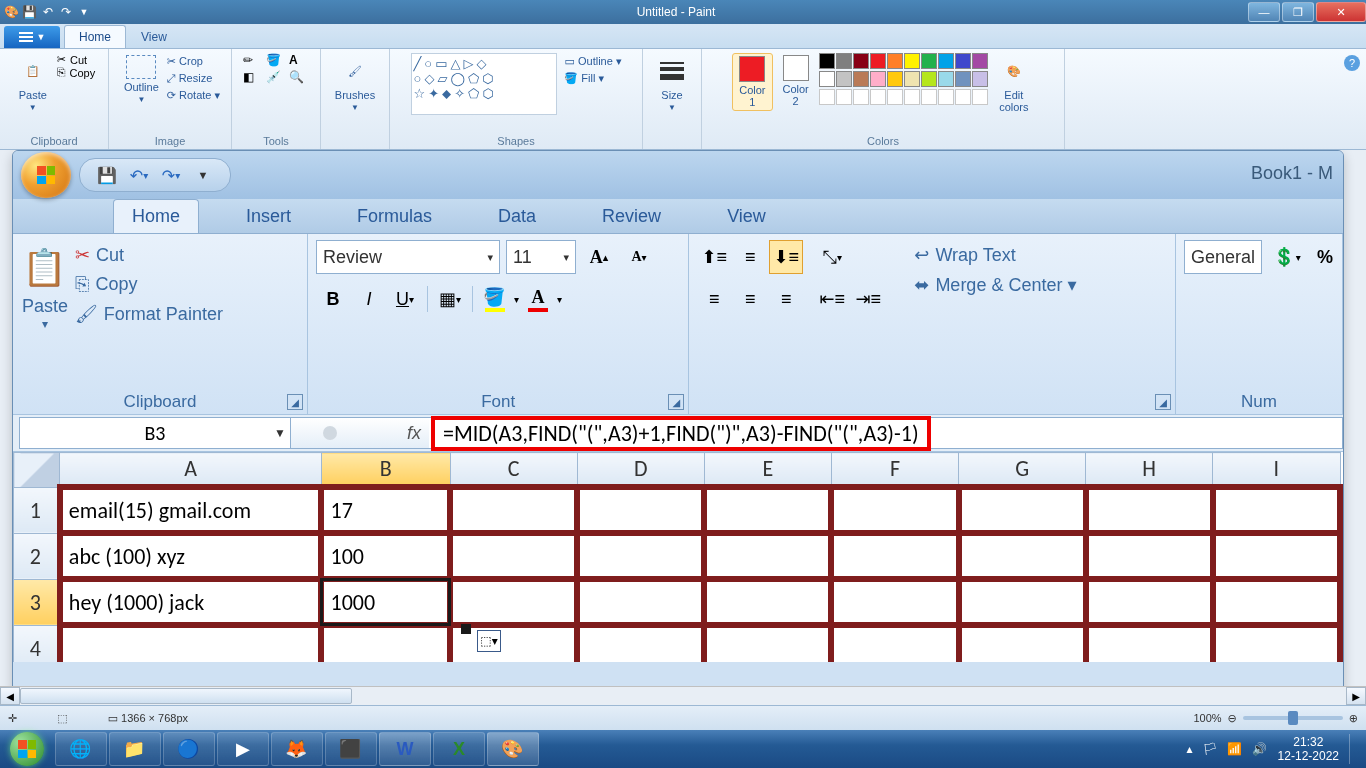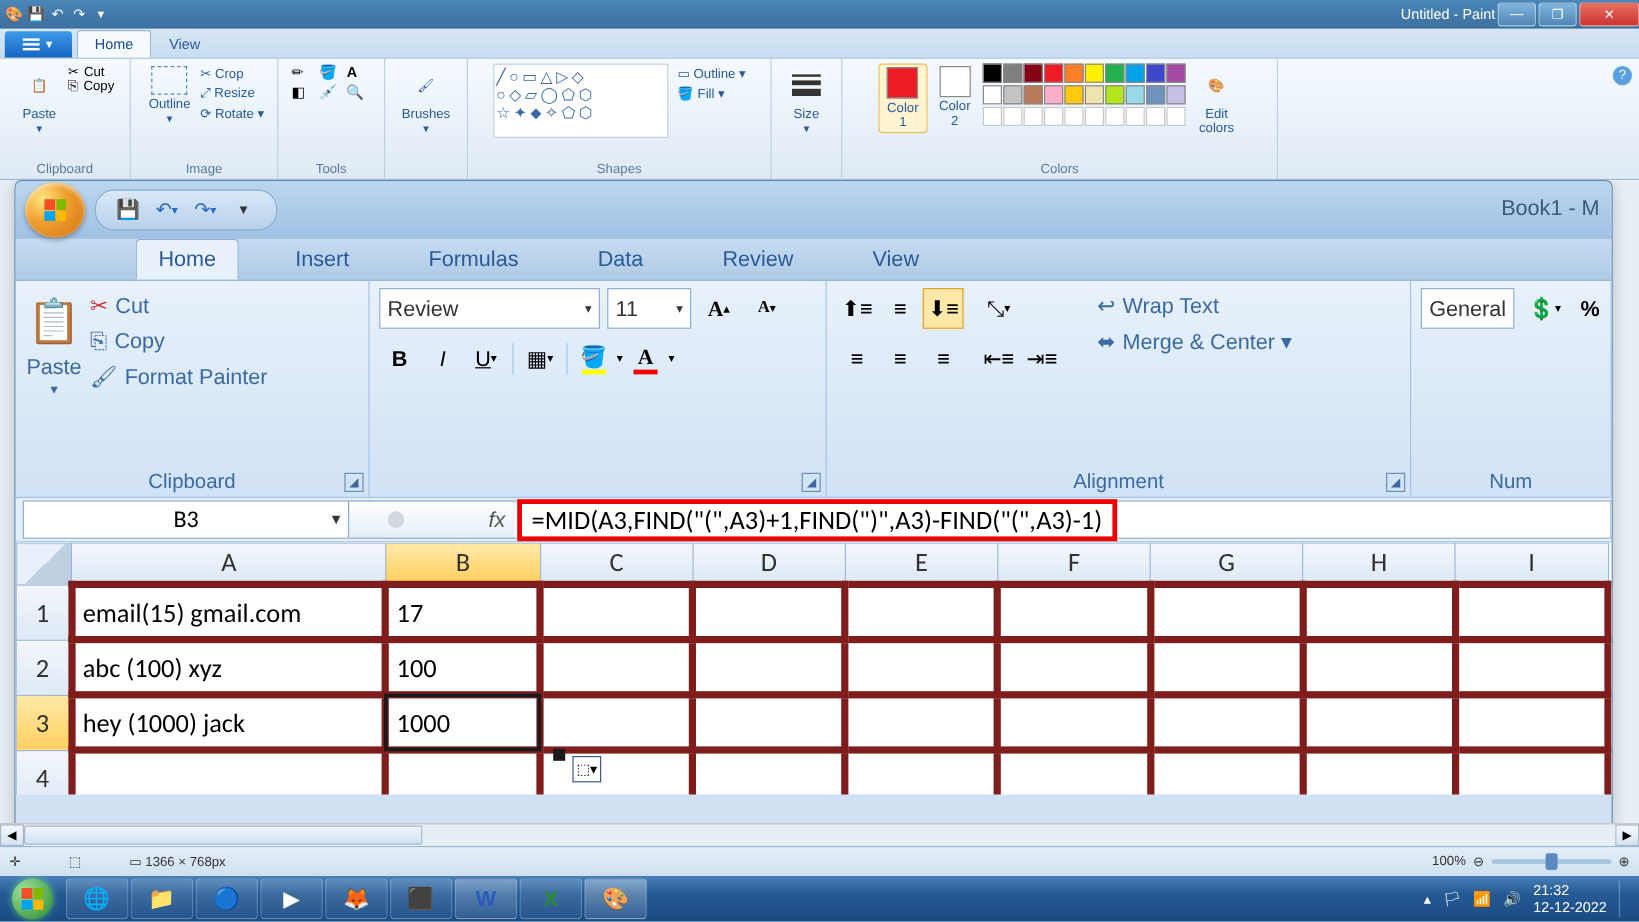--- a/index.html
+++ b/index.html
@@ -1,21 +1,21 @@
 <!DOCTYPE html>
 <html><head>
 <meta charset="utf-8">
 <style>
 html,body{margin:0;padding:0;width:1366px;height:768px;overflow:hidden;font-family:"Segoe UI",Tahoma,sans-serif;font-size:12px;background:#fff;user-select:none}
 
 .paint-window{position:absolute;left:0;top:0;width:1366px;height:768px;display:flex;flex-direction:column}
 .paint-titlebar{height:24px;background:linear-gradient(#4a86b8,#3c6f9e);display:flex;align-items:center;color:#fff;font-size:12px;padding-left:4px}
 .paint-titlebar .qat{display:flex;gap:2px;align-items:center;margin-right:8px}
 .paint-titlebar .qat .ic{width:16px;height:16px;display:flex;align-items:center;justify-content:center;color:#fff;font-size:12px}
-.paint-titlebar .title{flex:1;text-align:right;padding-left:6px}
+.paint-titlebar .title{flex:1;text-align:center;padding-left:6px}
 .paint-titlebar .win-btns{display:flex;gap:0;margin-left:auto}
 .paint-titlebar .win-btns div{width:30px;height:18px;border:1px solid rgba(255,255,255,.4);display:flex;align-items:center;justify-content:center;color:#fff;font-size:11px;border-radius:3px;margin-left:2px}
 .paint-titlebar .win-btns .close{background:linear-gradient(#e8705f,#c33);width:48px}
 .paint-titlebar .win-btns .min,.paint-titlebar .win-btns .max{background:linear-gradient(#7fb6df,#5185b5)}
 
 .paint-tabs{height:24px;background:linear-gradient(#d6e6f5,#c7ddf0);display:flex;align-items:flex-end;border-bottom:1px solid #9cb8d4}
 .paint-filebtn{width:56px;height:22px;background:linear-gradient(#3d9be9,#1665c1);border-radius:3px 3px 0 0;margin:0 4px;display:flex;align-items:center;justify-content:center;color:#fff;font-size:11px}
 .paint-tab{padding:4px 14px;font-size:12px;color:#2a5a99;border:1px solid transparent;border-bottom:none;border-radius:3px 3px 0 0}
 .paint-tab.active{background:#f5faff;border-color:#9cb8d4;color:#1a4a89}
 
@@ -82,21 +82,21 @@
 .hscroll .track{flex:1;height:16px;background:#e8eef5;position:relative}
 .hscroll .thmb{position:absolute;left:0;width:330px;height:14px;background:linear-gradient(#f0f6fd,#cfe0f0);border:1px solid #a8b8c8;border-radius:2px}
 
 .taskbar{height:38px;background:linear-gradient(#4a80b8,#245a94 40%,#1a4a84);display:flex;align-items:center;color:#fff;position:relative}
 .startbtn{width:54px;height:38px;display:flex;align-items:center;justify-content:center}
 .startorb{width:34px;height:34px;border-radius:50%;background:radial-gradient(circle at 30% 30%,#9de29d,#2a8a2a);box-shadow:0 0 6px rgba(120,255,120,.6);display:flex;align-items:center;justify-content:center}
 .winflag{width:18px;height:18px;display:grid;grid-template-columns:1fr 1fr;grid-template-rows:1fr 1fr;gap:1px}
 .winflag div:nth-child(1){background:#f25022}.winflag div:nth-child(2){background:#7fba00}.winflag div:nth-child(3){background:#00a4ef}.winflag div:nth-child(4){background:#ffb900}
 .taskbtn{width:50px;height:32px;margin:0 1px;background:linear-gradient(rgba(255,255,255,.15),rgba(255,255,255,.05));border:1px solid rgba(255,255,255,.2);border-radius:3px;display:flex;align-items:center;justify-content:center;font-size:18px}
 .tray{margin-left:auto;display:flex;align-items:center;gap:10px;padding-right:8px;font-size:12px}
-.clock{font-size:12px;line-height:14px}
+.clock{text-align:center;font-size:12px;line-height:14px}
 </style>
 </head>
 <body>
 
 <div class="paint-window">
 
   <div class="paint-titlebar">
     <div class="qat">
       <div class="ic">🎨</div>
       <div class="ic">💾</div>
@@ -360,20 +360,21 @@
               <div style="width:1px;background:#a8c4e0;margin:4px 3px"></div>
               <div class="smic" style="flex-direction:column;gap:0">🪣<div style="width:20px;height:4px;background:#ff0"></div></div>
                 <span style="font-size:10px;align-self:center">▾</span>
               <div class="smic" style="flex-direction:column;gap:0">
                   <b style="font-family:serif">A</b>
                   <div style="width:20px;height:4px;background:#e00"></div>
                 </div>
                 <span style="font-size:10px;align-self:center">▾</span>
             </div>
           </div>
+          <div class="egrp-lbl">Font</div>
           <div class="dlg">◢</div>
         </div>
 
         <div class="egrp" style="width:490px">
           <div class="egrp-body">
             <div style="display:flex;flex-direction:column;gap:8px">
               <div style="display:flex;gap:2px">
                 <div class="smic">⬆≡</div>
                 <div class="smic">≡</div>
                 <div class="smic" style="background:#ffe9a8;border-color:#e0a030">⬇≡</div>
@@ -394,21 +395,20 @@
               <div class="txt">
                   <span>↩</span>
                   <span>Wrap Text</span>
                 </div>
               <div class="txt">
                   <span>⬌</span>
                   <span>Merge &amp; Center ▾</span>
                 </div>
             </div>
           </div>
-          <div class="egrp-lbl">Alignment</div>
           <div class="dlg">◢</div>
         </div>
 
         <div class="egrp" style="width:150px">
           <div class="egrp-body" style="gap:8px">
             <div class="combo" style="width:120px">
                 <span>General</span>
               </div>
             <div style="display:flex;gap:4px">
               <div class="smic">💲<span style="font-size:10px">▾</span></div>

